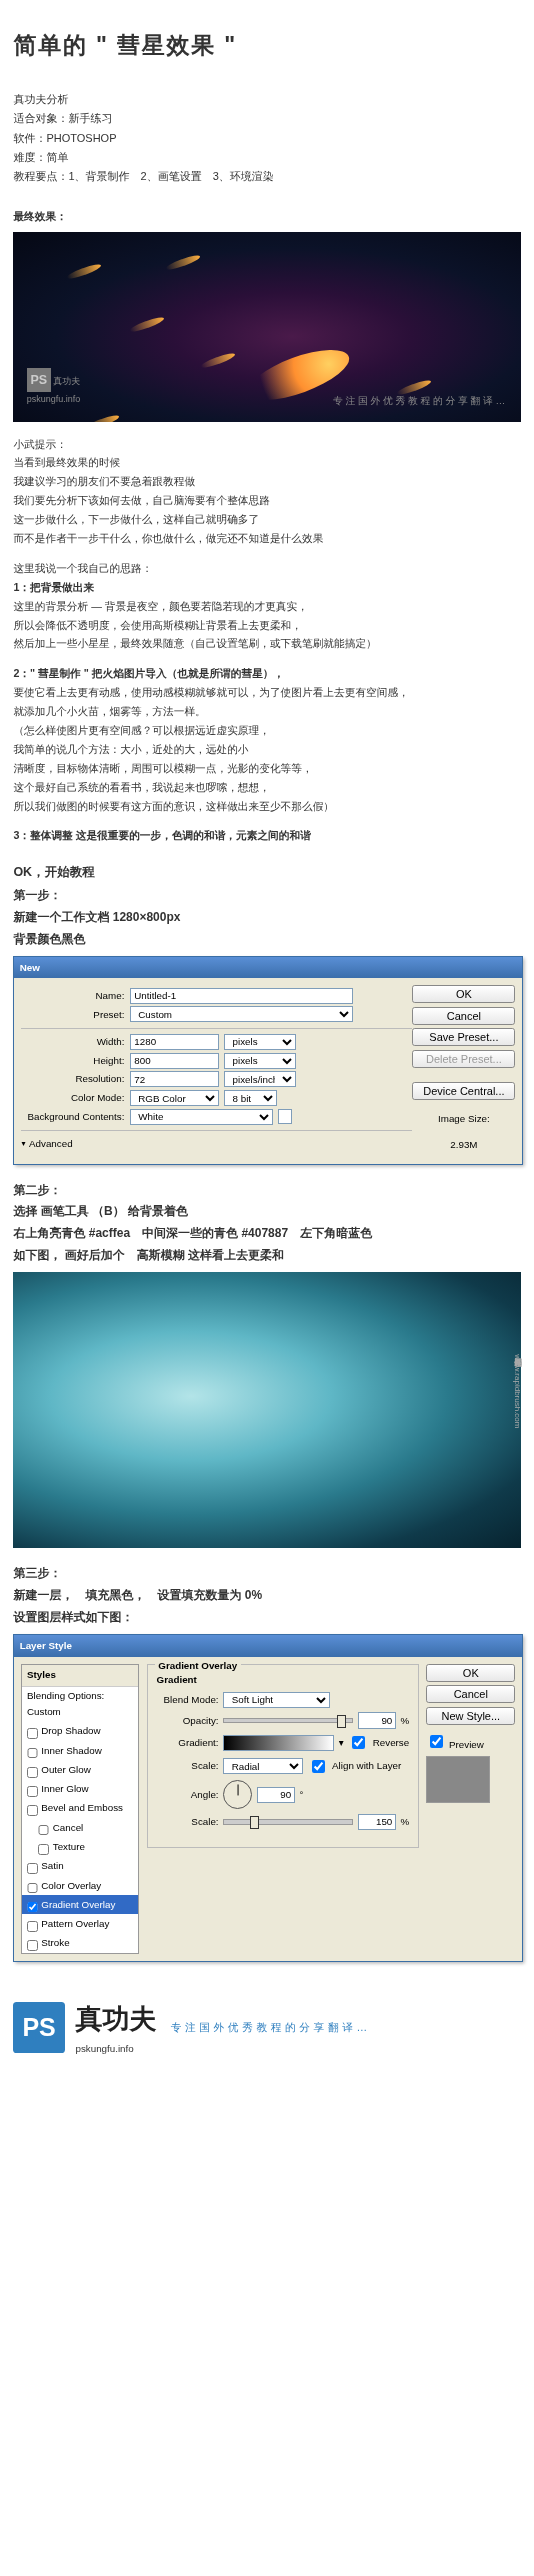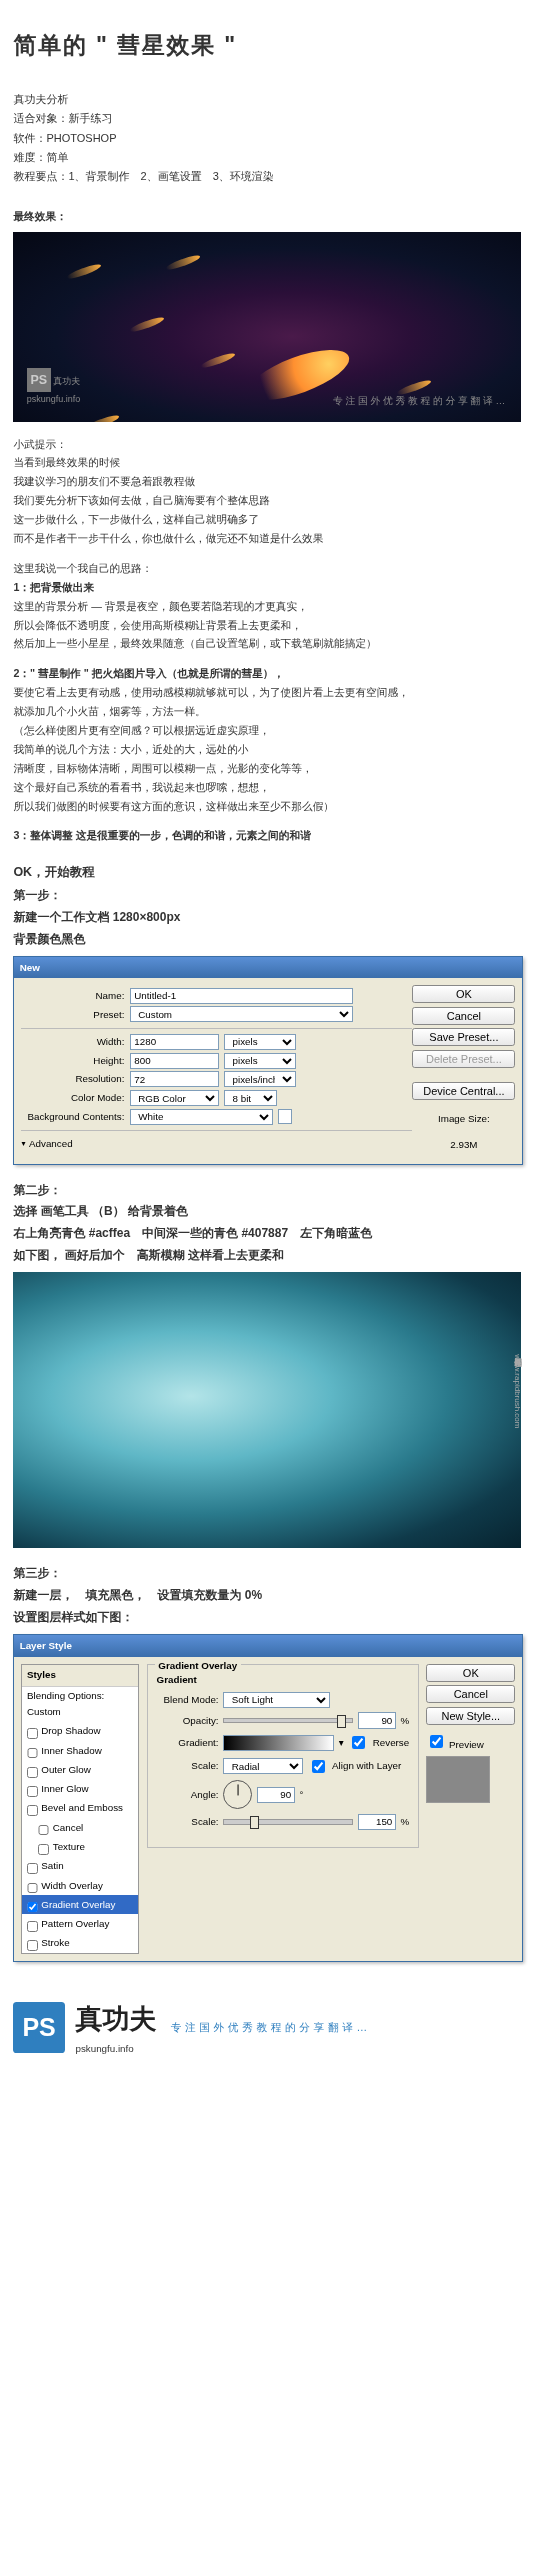--- a/index.html
+++ b/index.html
@@ -380,21 +380,21 @@
           <div class="ls-item" style="padding-left: 16px;">
             <input type="checkbox" style="">
             <span>Texture</span>
           </div>
           <div class="ls-item">
             <input type="checkbox" style="">
             <span>Satin</span>
           </div>
           <div class="ls-item">
             <input type="checkbox" style="">
-            <span>Width Overlay</span>
+            <span>Color Overlay</span>
           </div>
           <div class="ls-item sel">
             <input type="checkbox" checked="" style="">
             <span>Gradient Overlay</span>
           </div>
           <div class="ls-item">
             <input type="checkbox" style="">
             <span>Pattern Overlay</span>
           </div>
           <div class="ls-item">

